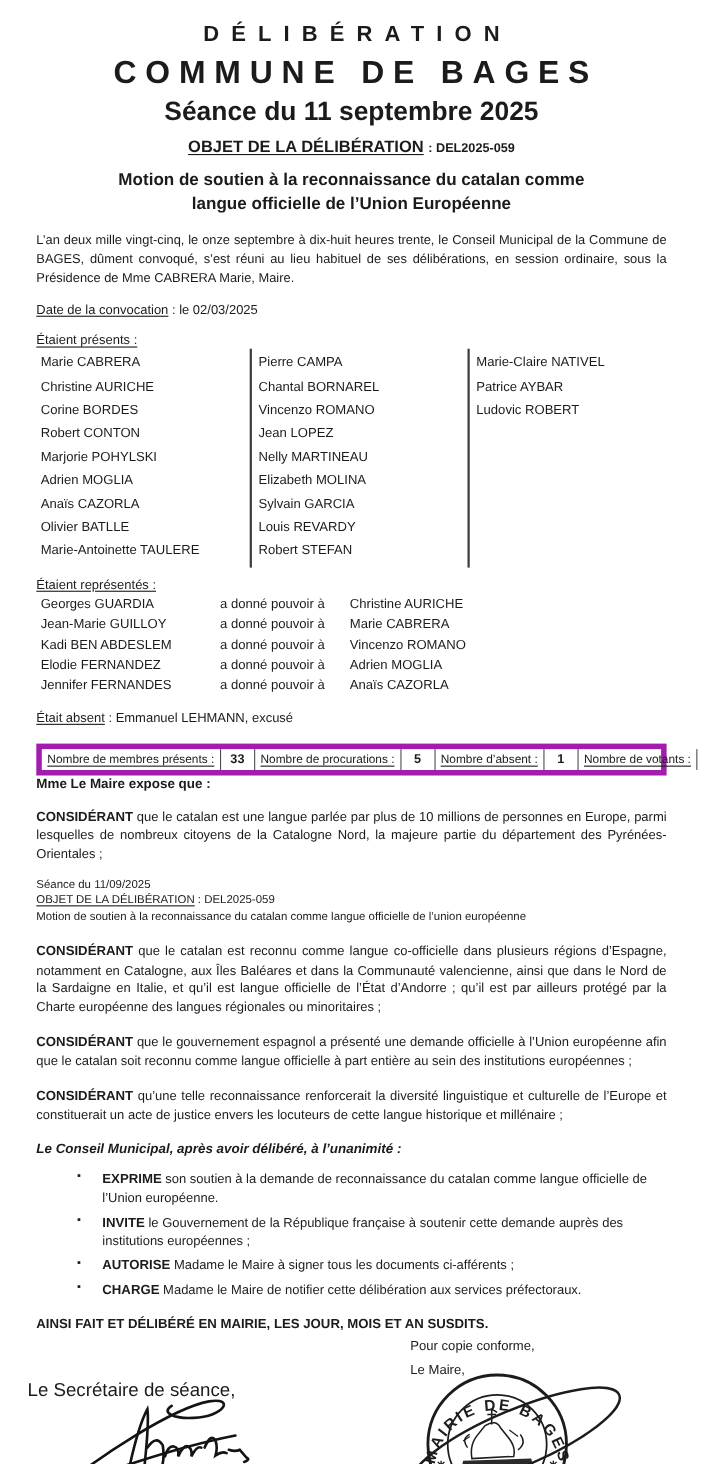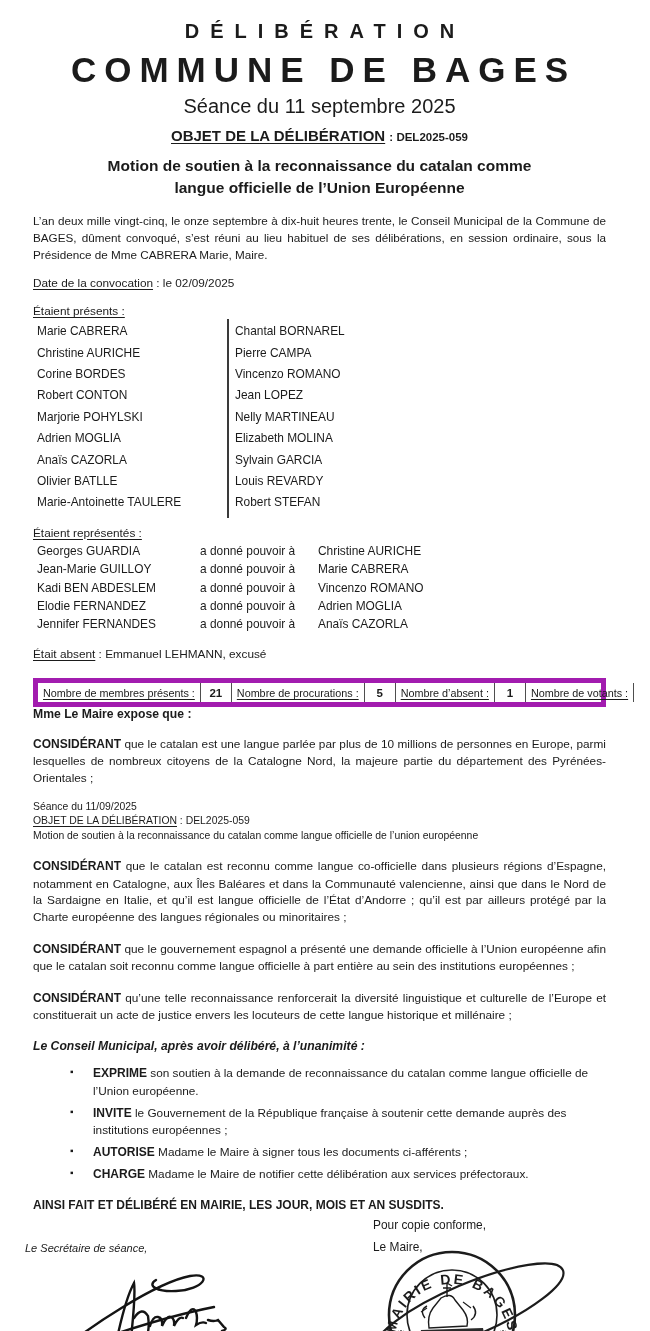--- a/index.html
+++ b/index.html
@@ -2,22 +2,22 @@
 <html><head>
 <meta charset="utf-8">
 <style>
   * { box-sizing: border-box; }
   html,body { margin:0; padding:0; background:#ffffff; }
   body { font-family:"Liberation Sans", sans-serif; color:#1b1b1b; }
   .page { position:relative; width:636px; height:1331px; padding:12px 30px 0 33px; overflow:hidden; background:#fff; }
 
   .center { text-align:center; }
   .doc-title { font-size:20px; font-weight:700; letter-spacing:11px; margin:8px 0 0; text-indent:11px; }
-  .commune { font-size:35px; font-weight:700; letter-spacing:8px; margin:7px 0 0; text-indent:8px; }
-  .seance { font-size:20px; font-weight:400; margin:5px 0 0;text-align:center; }
+  .commune { font-size:29px; font-weight:700; letter-spacing:8px; margin:7px 0 0; text-indent:8px; }
+  .seance { font-size:24px; font-weight:700; margin:5px 0 0;text-align:center; }
   .objet-line { margin-top:9px; font-size:15px; }
   .objet-label { font-weight:700; text-decoration:underline; text-underline-offset:2px; }
   .objet-value { font-weight:700; font-size:11.5px; }
   .motion-title { margin-top:11px; font-size:15.5px; font-weight:700; line-height:1.4; }
 
   .intro { margin-top:15px; font-size:11.7px; text-align:justify; line-height:1.42; }
   .label-line { margin-top:13px; font-size:11.8px; }
   .u { text-decoration:underline; text-underline-offset:2px; }
 
   .presents-label { margin-top:14px; margin-bottom:1px; font-size:11.8px; }
@@ -48,21 +48,21 @@
   ul.resolutions { margin:11px 0 0; padding:0 0 0 60px; }
   ul.resolutions li { list-style:none; position:relative; font-size:11.8px; line-height:1.5; margin-bottom:3px; }
   ul.resolutions li::before { content:"▪"; position:absolute; left:-23px; top:0px; font-size:10px; }
   ul.resolutions b { font-size:12px; }
 
   .closing { margin-top:15px; font-size:12px; font-weight:700; }
 
   .sig-area { position:relative; height:225px; margin-top:4px; }
   .sig-right-1 { position:absolute; left:340px; top:2px; font-size:11.9px; }
   .sig-right-2 { position:absolute; left:340px; top:24px; font-size:11.9px; }
-  .sig-left-title { position:absolute; left:-8px; top:26px; font-size:11px;font-style:italic; }
+  .sig-left-title { position:absolute; left:-8px; top:40px; font-size:17px; }
   .sig-left-svg { position:absolute; left:5px; top:40px; }
   .stamp-svg { position:absolute; left:318px; top:22px; }
 
   svg { display:block; }
 </style>
 </head>
 <body>
 
 <div class="page">
 
@@ -75,50 +75,55 @@
     <span class="objet-value">: DEL2025-059</span>
   </div>
 
   <div class="center motion-title">
     <span style="display:inline-block; max-width:470px;">Motion de soutien à la reconnaissance du catalan comme langue officielle de l’Union Européenne</span>
   </div>
 
   <p class="intro">L’an deux mille vingt-cinq, le onze septembre à dix-huit heures trente, le Conseil Municipal de la Commune de BAGES, dûment convoqué, s’est réuni au lieu habituel de ses délibérations, en session ordinaire, sous la Présidence de Mme CABRERA Marie, Maire.</p>
 
   <div class="label-line">
-    <span class="u">Date de la convocation</span><span> : le 02/09/2025</span>
+    <span class="u">Date de la convocation</span><span> : le 02/03/2025</span>
   </div>
 
   <div class="presents-label">
     <span class="u">Étaient présents :</span>
   </div>
 
   <div class="presents-grid">
     <div class="pcol">
       <div>Marie CABRERA</div>
       <div>Christine AURICHE</div>
       <div>Corine BORDES</div>
       <div>Robert CONTON</div>
       <div>Marjorie POHYLSKI</div>
       <div>Adrien MOGLIA</div>
       <div>Anaïs CAZORLA</div>
       <div>Olivier BATLLE</div>
       <div>Marie-Antoinette TAULERE</div>
     </div>
     <div class="pcol bordered">
+      <div>Pierre CAMPA</div>
       <div>Chantal BORNAREL</div>
-      <div>Pierre CAMPA</div>
       <div>Vincenzo ROMANO</div>
       <div>Jean LOPEZ</div>
       <div>Nelly MARTINEAU</div>
       <div>Elizabeth MOLINA</div>
       <div>Sylvain GARCIA</div>
       <div>Louis REVARDY</div>
       <div>Robert STEFAN</div>
     </div>
+    <div class="pcol bordered">
+      <div>Marie-Claire NATIVEL</div>
+      <div>Patrice AYBAR</div>
+      <div>Ludovic ROBERT</div>
+    </div>
   </div>
 
   <div class="rep-label">
     <span class="u">Étaient représentés :</span>
   </div>
   <div>
     <div class="rep-row">
       <span>Georges GUARDIA</span>
         <span>a donné pouvoir à</span>
         <span>Christine AURICHE</span>
@@ -145,21 +150,21 @@
     </div>
   </div>
 
   <div class="label-line">
     <span class="u">Était absent</span><span> : Emmanuel LEHMANN, excusé</span>
   </div>
 
 
   <div class="counts-table">
     <div class="count-label cl-grow"><span class="u">Nombre de membres présents :</span></div>
-    <div class="count-value mid">21</div>
+    <div class="count-value mid">33</div>
     <div class="count-label cl-grow"><span class="u">Nombre de procurations :</span></div>
     <div class="count-value mid">5</div>
     <div class="count-label cl-grow"><span class="u">Nombre d’absent :</span></div>
     <div class="count-value mid">1</div>
     <div class="count-label cl-grow"><span class="u">Nombre de votants :</span></div>
     <div class="count-value">27</div>
   </div>
 
   <div class="expose">Mme Le Maire expose que :</div>
 

